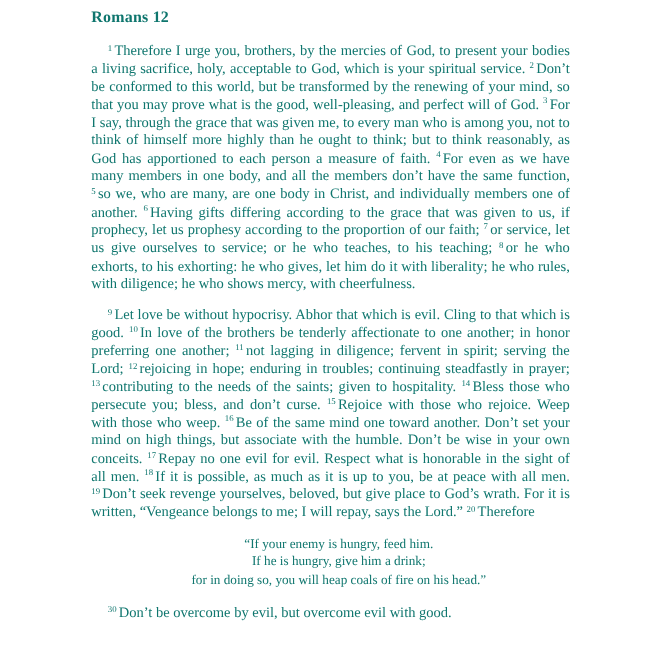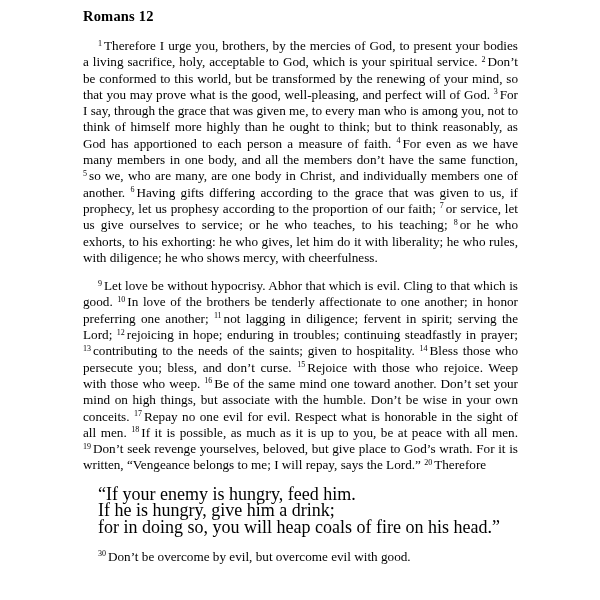--- a/index.html
+++ b/index.html
@@ -6,21 +6,21 @@
     margin: 0;
     padding: 0;
     background: #ffffff;
   }
   .page {
     width: 600px;
     height: 600px;
     box-sizing: border-box;
     padding: 8px 82px 0 83px;
     background: #ffffff;
-    color: #000000;
+    color: #0f766e;
     font-family: "Liberation Serif", "DejaVu Serif", serif;
     overflow: hidden;
   }
   .chapter-title {
     font-size: 14.5px;
     font-weight: 700;
     margin: 0 0 13px 0;
     letter-spacing: 0.2px;
   }
   .prose {
@@ -36,23 +36,24 @@
   }
   .vnum {
     font-size: 8px;
     line-height: 0;
     vertical-align: baseline;
     position: relative;
     top: -4.5px;
     margin-right: 2px;
   }
   .poetry {
-    font-size: 18px;
+    font-size: 12px;
     line-height: 16.6px;
     margin: 0 0 13px 15px;
+    text-align: center;
   }
 </style>
 </head>
 <body>
 
 <div class="page">
   <h1 class="chapter-title">Romans 12</h1>
   <div id="chapter-body">
       <p class="prose"><sup class="vnum">1</sup>Therefore I urge you, brothers, by the mercies of God, to present your bodies a living sacrifice, holy, acceptable to God, which is your spiritual service. <sup class="vnum">2</sup>Don’t be conformed to this world, but be transformed by the renewing of your mind, so that you may prove what is the good, well-pleasing, and perfect will of God. <sup class="vnum">3</sup>For I say, through the grace that was given me, to every man who is among you, not to think of himself more highly than he ought to think; but to think reasonably, as God has apportioned to each person a measure of faith. <sup class="vnum">4</sup>For even as we have many members in one body, and all the members don’t have the same function, <sup class="vnum">5</sup>so we, who are many, are one body in Christ, and individually members one of another. <sup class="vnum">6</sup>Having gifts differing according to the grace that was given to us, if prophecy, let us prophesy according to the proportion of our faith; <sup class="vnum">7</sup>or service, let us give ourselves to service; or he who teaches, to his teaching; <sup class="vnum">8</sup>or he who exhorts, to his exhorting: he who gives, let him do it with liberality; he who rules, with diligence; he who shows mercy, with cheerfulness.</p>
       <p class="prose"><sup class="vnum">9</sup>Let love be without hypocrisy. Abhor that which is evil. Cling to that which is good. <sup class="vnum">10</sup>In love of the brothers be tenderly affectionate to one another; in honor preferring one another; <sup class="vnum">11</sup>not lagging in diligence; fervent in spirit; serving the Lord; <sup class="vnum">12</sup>rejoicing in hope; enduring in troubles; continuing steadfastly in prayer; <sup class="vnum">13</sup>contributing to the needs of the saints; given to hospitality. <sup class="vnum">14</sup>Bless those who persecute you; bless, and don’t curse. <sup class="vnum">15</sup>Rejoice with those who rejoice. Weep with those who weep. <sup class="vnum">16</sup>Be of the same mind one toward another. Don’t set your mind on high things, but associate with the humble. Don’t be wise in your own conceits. <sup class="vnum">17</sup>Repay no one evil for evil. Respect what is honorable in the sight of all men. <sup class="vnum">18</sup>If it is possible, as much as it is up to you, be at peace with all men. <sup class="vnum">19</sup>Don’t seek revenge yourselves, beloved, but give place to God’s wrath. For it is written, “Vengeance belongs to me; I will repay, says the Lord.” <sup class="vnum">20</sup>Therefore</p>

